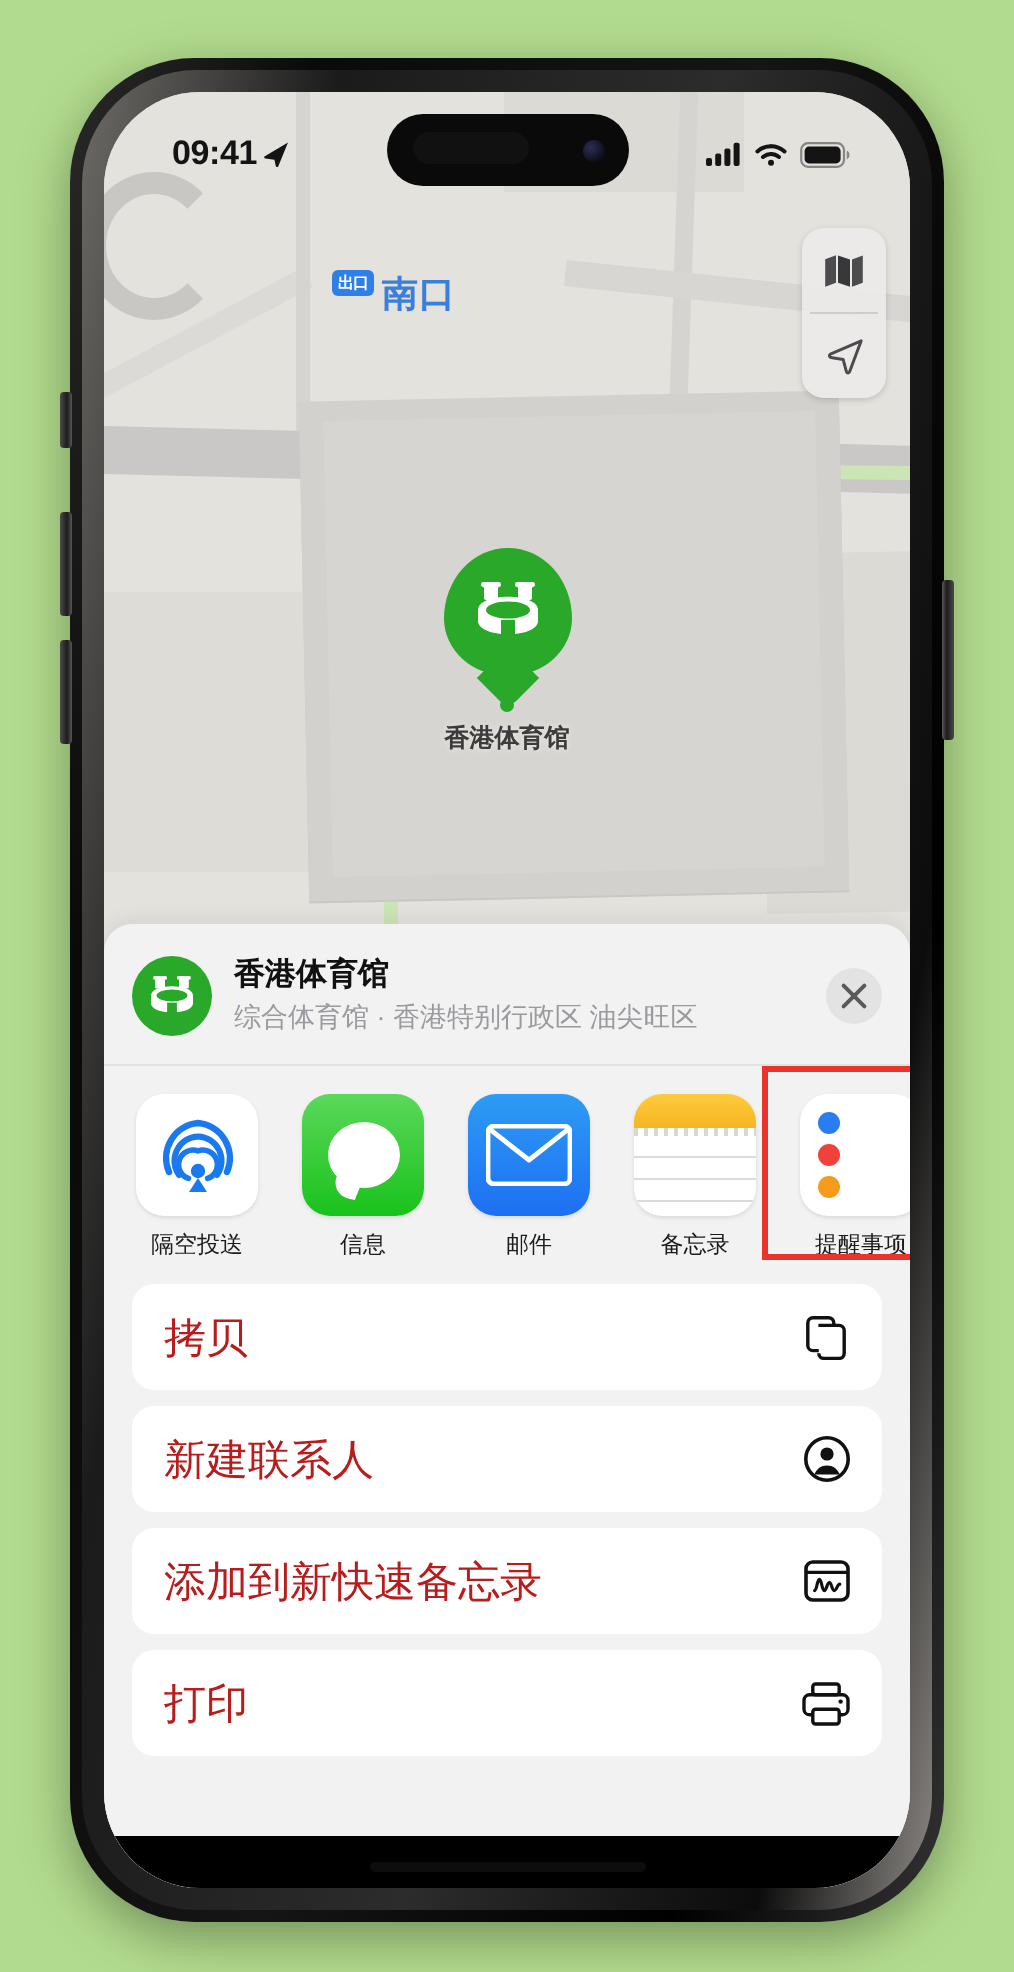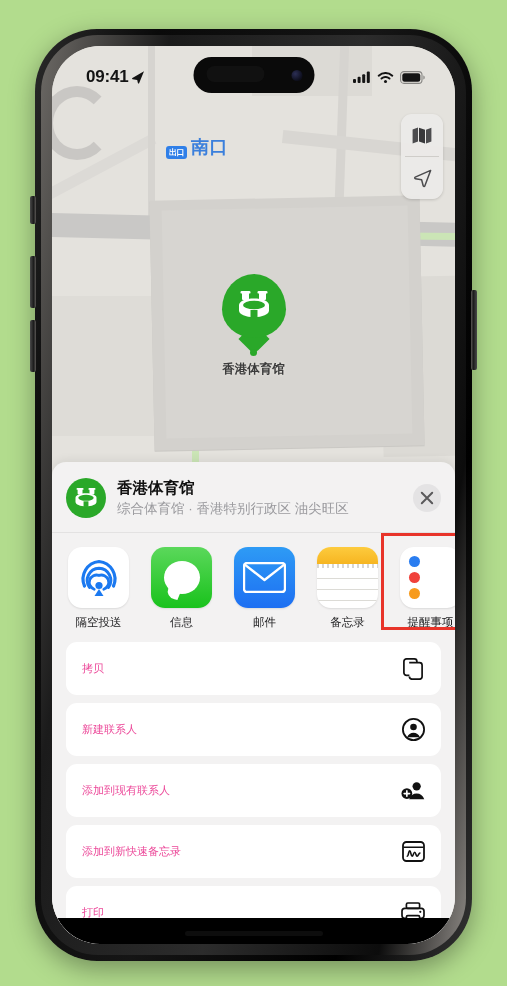--- a/index.html
+++ b/index.html
@@ -55,21 +55,21 @@
   #map-building-main{left:100px;top:152px;width:270px;height:250px;background:#d3d1cd;
      transform:rotate(-1.2deg);box-shadow:0 1px 0 #cac8c4;}
   #map-building-inner{left:112px;top:162px;width:246px;height:228px;background:#d7d5d1;
      transform:rotate(-1.2deg);}
   #map-building-s1{left:-20px;top:250px;width:130px;height:140px;background:#dedcd7;}
   #map-building-s2{left:330px;top:230px;width:110px;height:180px;background:#dcdad5;
      transform:rotate(-1deg);}
   #map-building-s3{left:200px;top:-10px;width:120px;height:60px;background:#dcdad5;}
 
   
-  #exit-badge-group{position:absolute;left:114px;top:89px;display:flex;align-items:flex-end;gap:4px;}
+  #exit-badge-group{position:absolute;left:114px;top:89px;display:flex;align-items:flex-start;gap:4px;}
   #exit-badge{background:#2f7fe8;color:#fff;font-size:8px;line-height:1;
      padding:2.5px 3px;border-radius:3px;letter-spacing:-.5px;font-weight:600;}
   #exit-label{color:#3a7fdc;font-size:18px;font-weight:600;letter-spacing:.5px;}
 
   
   #map-pin-group{position:absolute;left:50%;top:228px;transform:translateX(-50%);
      display:flex;flex-direction:column;align-items:center;}
   #map-pin{width:64px;height:64px;background:#2aa829;border-radius:50% 50% 50% 50%/55% 55% 45% 45%;
      position:relative;display:flex;align-items:center;justify-content:center;}
   #map-pin::after{content:"";position:absolute;bottom:-12px;left:50%;
@@ -148,21 +148,21 @@
   .reminder-dot{width:11px;height:11px;border-radius:50%;}
 
   #notes-highlight-box{position:absolute;left:329px;top:0px;width:87px;height:97px;
      border:3px solid #e8342a;z-index:5;pointer-events:none;}
 
   
   #action-list{padding:0 14px;}
   .action-group{background:#fff;border-radius:11px;margin-bottom:8px;}
   .action-row{display:flex;align-items:center;justify-content:space-between;
      padding:0 16px;height:53px;cursor:pointer;}
-  .action-label{font-size:11px;color:#ec4899;font-weight:500;}
+  .action-label{font-size:21px;color:#b91c1c;font-weight:500;}
   .action-icon{width:24px;height:24px;display:flex;align-items:center;justify-content:center;}
 
   
   #home-indicator{position:absolute;left:50%;bottom:8px;transform:translateX(-50%);
      width:138px;height:5px;border-radius:3px;background:#0d0d0d;z-index:40;}
   #screen-bottom-fade{position:absolute;left:0;right:0;bottom:0;height:26px;
      background:#000;z-index:35;border-radius:0 0 48px 48px;}
 </style>
 </head>
 <body style="background: rgb(178, 220, 141);">
@@ -369,33 +369,20 @@
           <span class="action-icon">
             <svg width="23" height="23" viewBox="0 0 23 23">
               <circle cx="11.5" cy="11.5" r="10.6" fill="none" stroke="#111" stroke-width="1.8"></circle>
               <circle cx="11.5" cy="9" r="3.3" fill="#111"></circle>
               <path d="M5.2 19.3c1-3 3.4-4.6 6.3-4.6s5.3 1.6 6.3 4.6" fill="#111"></path>
             </svg>
           </span>
         </div>
       </div>
 
-      <div class="action-group">
-        <div class="action-row">
-          <span class="action-label">添加到现有联系人</span>
-          <span class="action-icon">
-            <svg width="25" height="21" viewBox="0 0 25 21">
-              <circle cx="16.3" cy="6.2" r="4.3" fill="#111"></circle>
-              <path d="M8.4 19.6c1.3-3.9 4.3-6 7.9-6s6.6 2.1 7.9 6z" fill="#111"></path>
-              <circle cx="6.1" cy="13.7" r="5.6" fill="#111"></circle>
-              <path d="M6.1 10.9v5.6M3.3 13.7h5.6" stroke="#fff" stroke-width="1.7" stroke-linecap="round"></path>
-            </svg>
-          </span>
-        </div>
-      </div>
 
       <div class="action-group">
         <div class="action-row">
           <span class="action-label">添加到新快速备忘录</span>
           <span class="action-icon">
             <svg width="23" height="21" viewBox="0 0 23 21">
               <rect x="1" y="1" width="21" height="19" rx="3.4" fill="none" stroke="#111" stroke-width="1.8"></rect>
               <path d="M1.4 6.2h20.2" stroke="#111" stroke-width="1.6"></path>
               <path d="M5.3 15.3c1.2 0 1.2-5.6 2.4-5.6s1.2 5.6 2.4 5.6 1.4-4 2.6-4 1.2 4 2.4 4 1.6-3.2 2.8-3.2" fill="none" stroke="#111" stroke-width="1.6" stroke-linecap="round" stroke-linejoin="round"></path>
             </svg>

